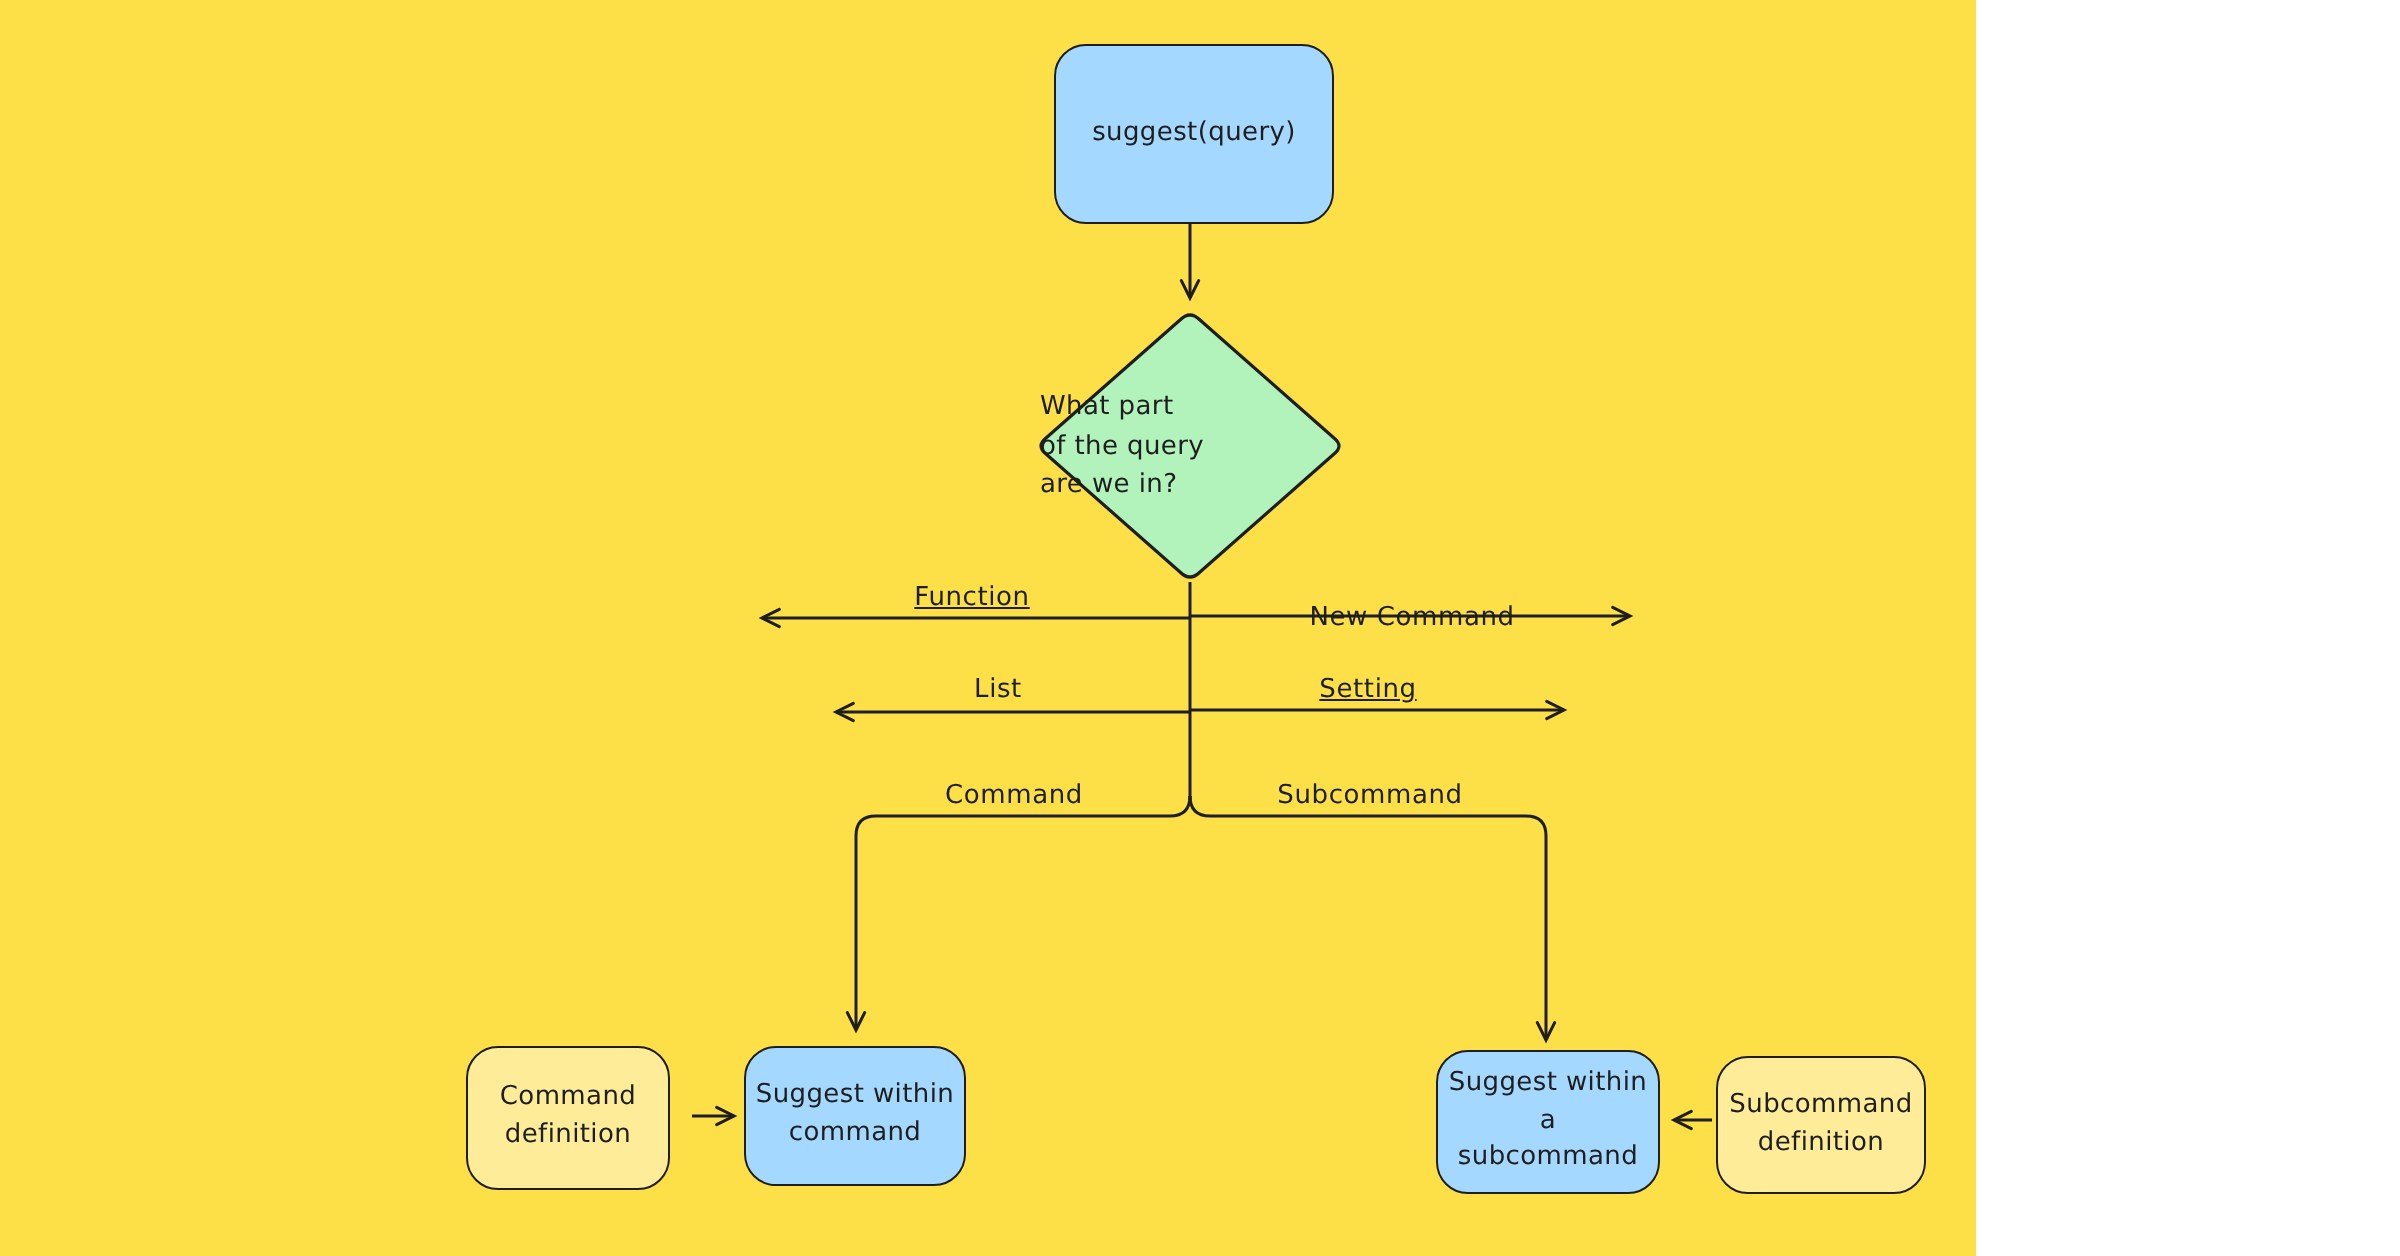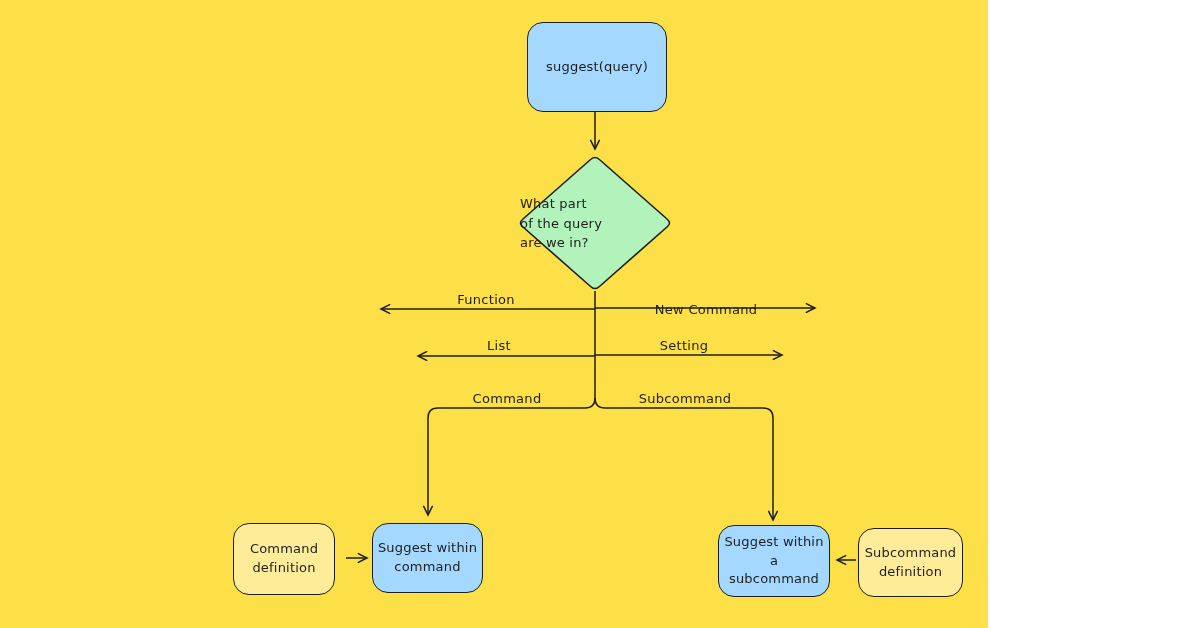--- a/index.html
+++ b/index.html
@@ -48,24 +48,24 @@
     white-space: pre-line;
     letter-spacing: 0.2px;
   }
   .edge-label {
     position: absolute;
     transform: translate(-50%, -50%);
     font-size: 13px;
     white-space: nowrap;
     letter-spacing: 0.3px;
   }
-  .el-function    { left: 486px; top: 299px; }
+  .el-function    { left: 486px; top: 299px; text-decoration: underline; }
   .el-new-command { left: 706px; top: 309px; }
   .el-list        { left: 499px; top: 345px; text-align: right; }
-  .el-setting     { left: 684px; top: 345px; }
+  .el-setting     { left: 684px; top: 345px; text-decoration: underline; }
   .el-command     { left: 507px; top: 398px; }
   .el-subcommand  { left: 685px; top: 398px; }
 </style>
 </head>
 <body>
 
 <div class="canvas">
 
   <svg class="edges" width="1200" height="628" viewBox="0 0 1200 628" xmlns="http://www.w3.org/2000/svg">
     <defs>

